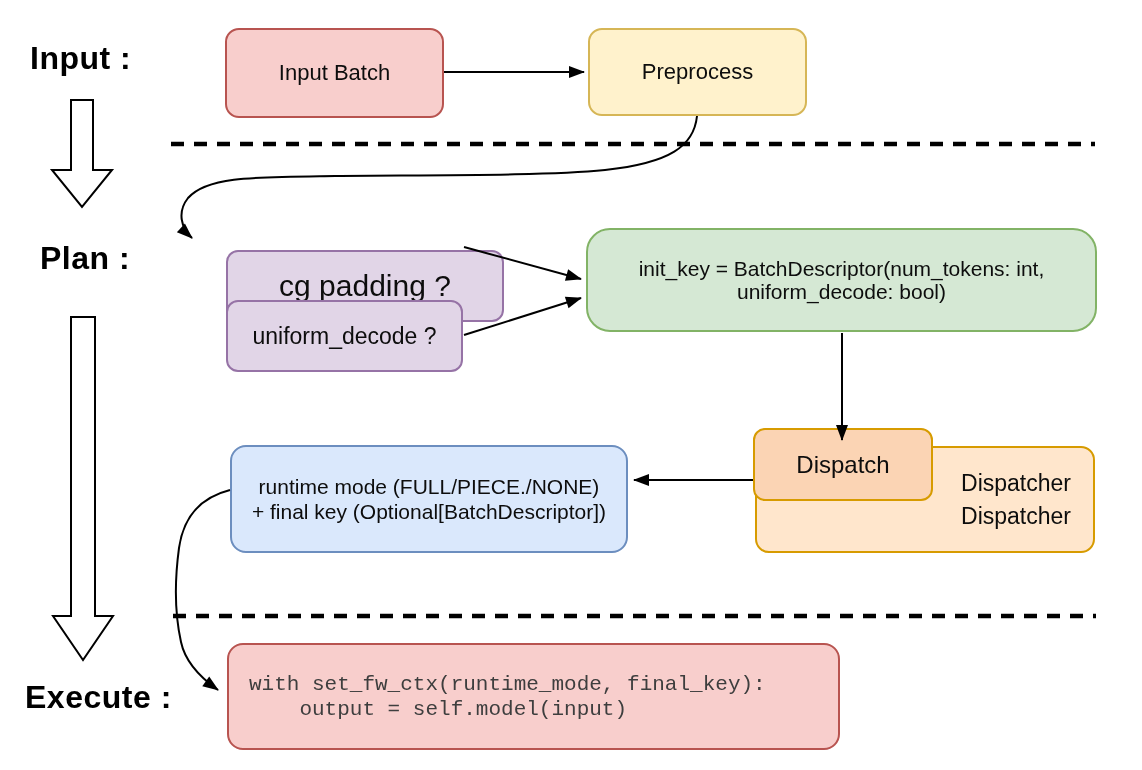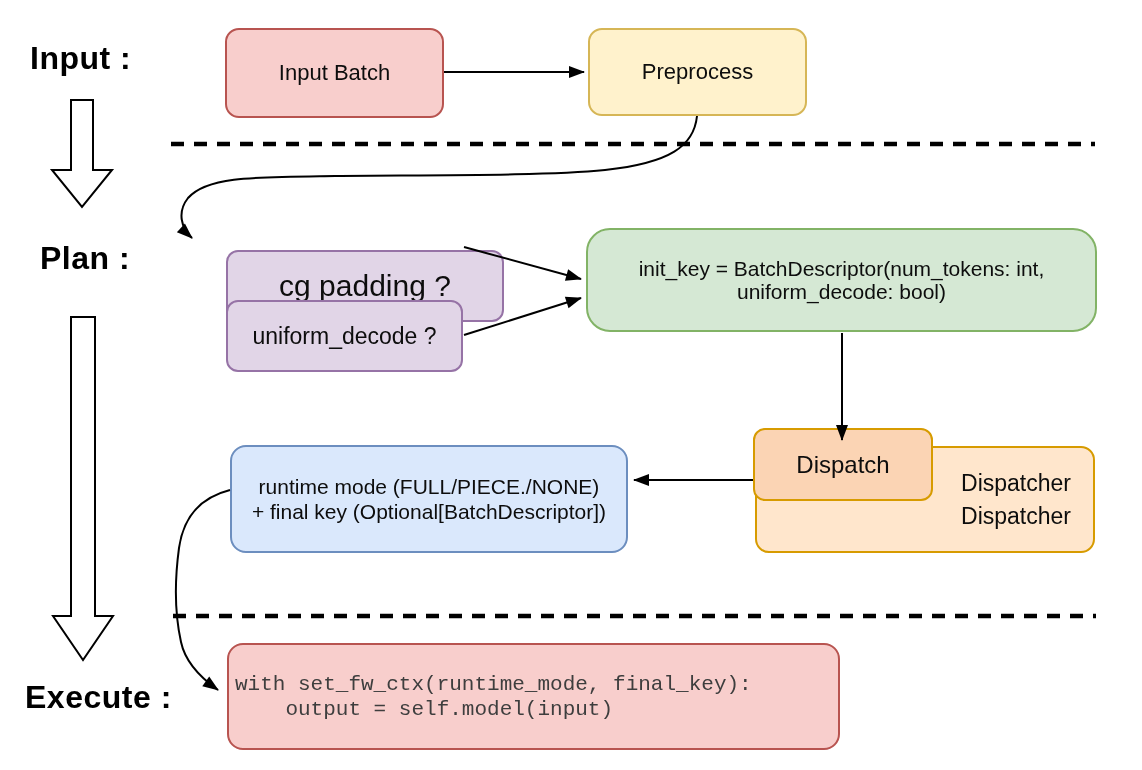--- a/index.html
+++ b/index.html
@@ -29,21 +29,21 @@
   #node-cg-padding     { left:226px; top:210px; width:278px; height:72px;  border-radius:12px; font-size:30px;margin-top:40px; }
   #node-uniform-decode { left:226px; top:300px; width:237px; height:72px;  border-radius:12px; font-size:23px; }
   #node-init-key       { left:586px; top:228px; width:511px; height:104px; border-radius:24px; font-size:21px; line-height:23px; }
   #node-dispatcher     { left:755px; top:446px; width:340px; height:107px; border-radius:14px; z-index:1; }
   #node-dispatch       { left:753px; top:428px; width:180px; height:73px;  border-radius:12px; font-size:24px; z-index:2; }
   #dispatcher-text     { position:absolute; left:178px; top:0; width:162px; height:100%;
                          display:flex; flex-direction:column; align-items:center; justify-content:center;
                          font-size:23px; line-height:33px; }
   #node-runtime        { left:230px; top:445px; width:398px; height:108px; border-radius:16px; font-size:21px; line-height:25px; }
   #node-exec-code      { left:227px; top:643px; width:613px; height:107px; border-radius:16px;
-                         align-items:flex-start; padding-left:6px; text-align:left;
+                         align-items:flex-start; padding-left:20px; text-align:left;
                          font-family:"Liberation Mono", monospace; font-size:21px; line-height:25px; color:#3e3e3e; }
   .code-line { white-space:pre; }
 
   #arrow-layer { position:absolute; left:0; top:0; width:1142px; height:770px; z-index:3; pointer-events:none; }
 </style>
 </head>
 <body>
 
 <div class="canvas">
 

